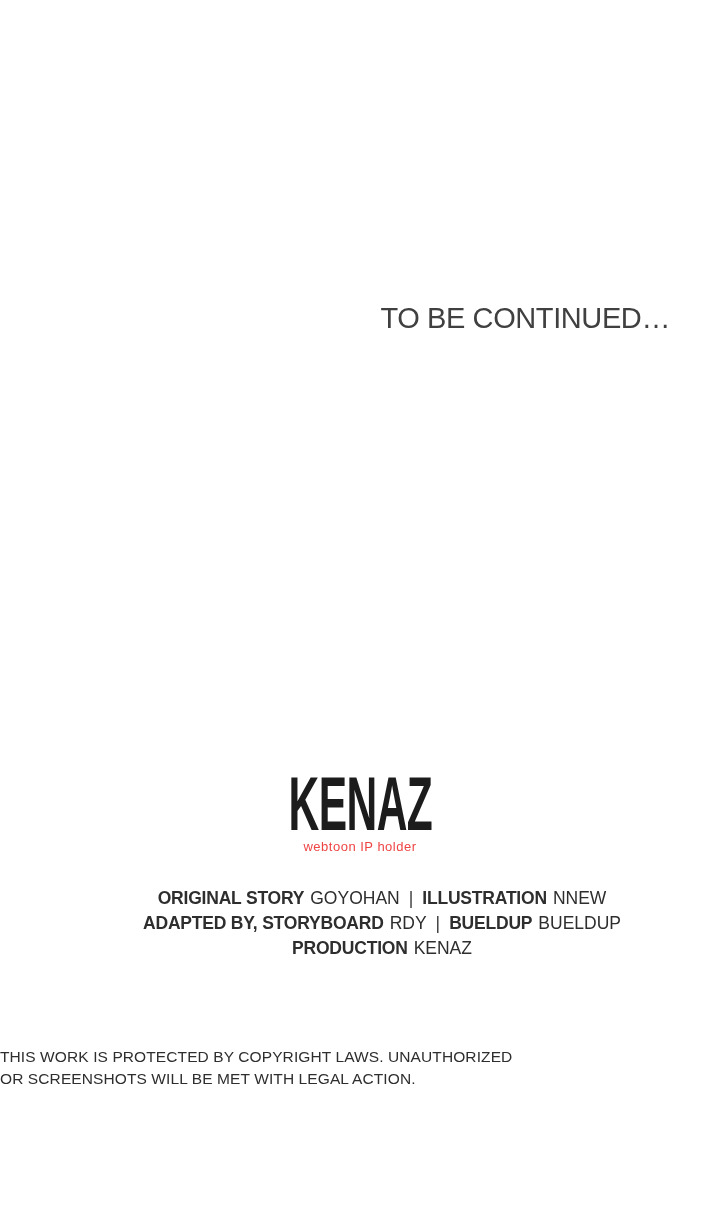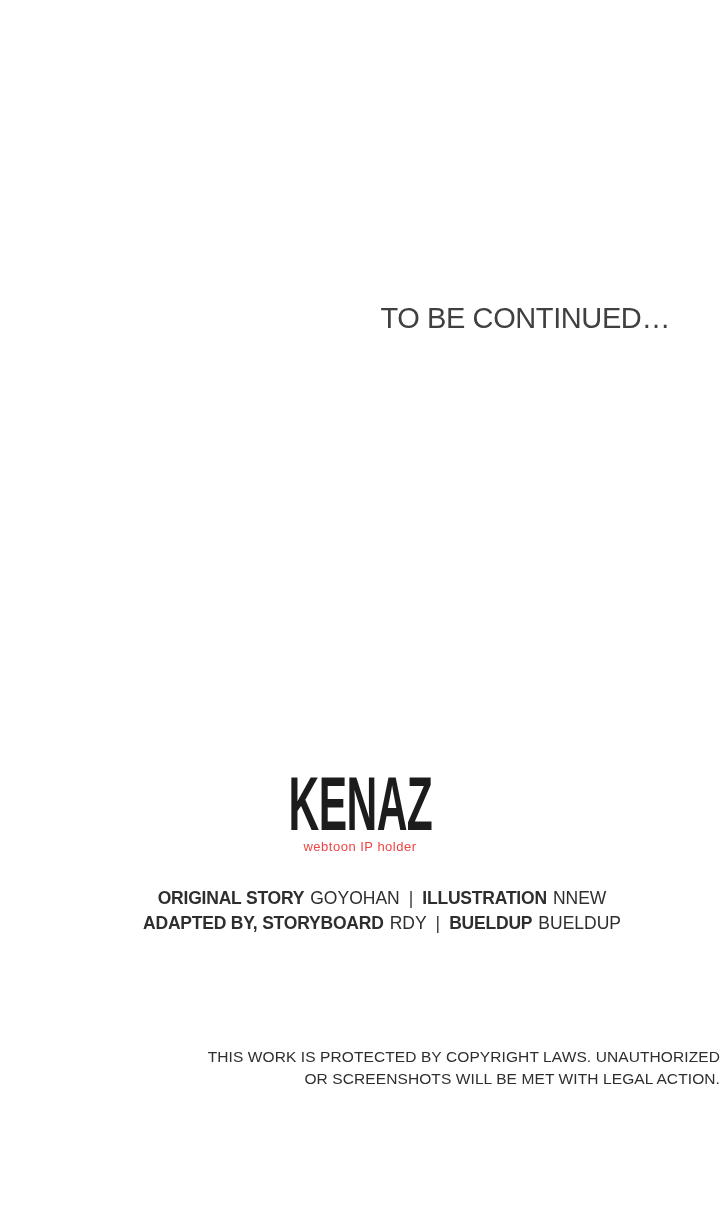--- a/index.html
+++ b/index.html
@@ -80,39 +80,40 @@
     font-weight: 400;
     padding: 0 3px;
     color: #3a3a3a;
   }
 
   .copyright {
     position: absolute;
     top: 1046px;
     left: 0;
     width: 100%;
-    text-align: right;
+    text-align: left;
     font-size: 15.5px;
     line-height: 22px;
     font-weight: 400;
     color: #2e2e2e;
     letter-spacing: 0.1px;
   }
 </style>
 </head>
 <body>
 
 <div class="continued">TO BE CONTINUED…</div>
 
 <div class="brand">
   <div class="brand-logo">KENAZ</div>
   <div class="brand-tagline">webtoon IP holder</div>
 </div>
 
 <div class="credits">
     <div class="credit-line"><span class="seg label">ORIGINAL STORY</span><span class="seg value">GOYOHAN</span><span class="seg separator">|</span><span class="seg label">ILLUSTRATION</span><span class="seg value">NNEW</span></div>
     <div class="credit-line"><span class="seg label">ADAPTED BY, STORYBOARD</span><span class="seg value">RDY</span><span class="seg separator">|</span><span class="seg label">BUELDUP</span><span class="seg value">BUELDUP</span></div>
+    <div class="credit-line"><span class="seg label">PRODUCTION</span><span class="seg value">KENAZ</span></div>
   </div>
 
 <div class="copyright">
   <div>THIS WORK IS PROTECTED BY COPYRIGHT LAWS. UNAUTHORIZED</div>
   <div>OR SCREENSHOTS WILL BE MET WITH LEGAL ACTION.</div>
 </div>
 
 </body></html>

